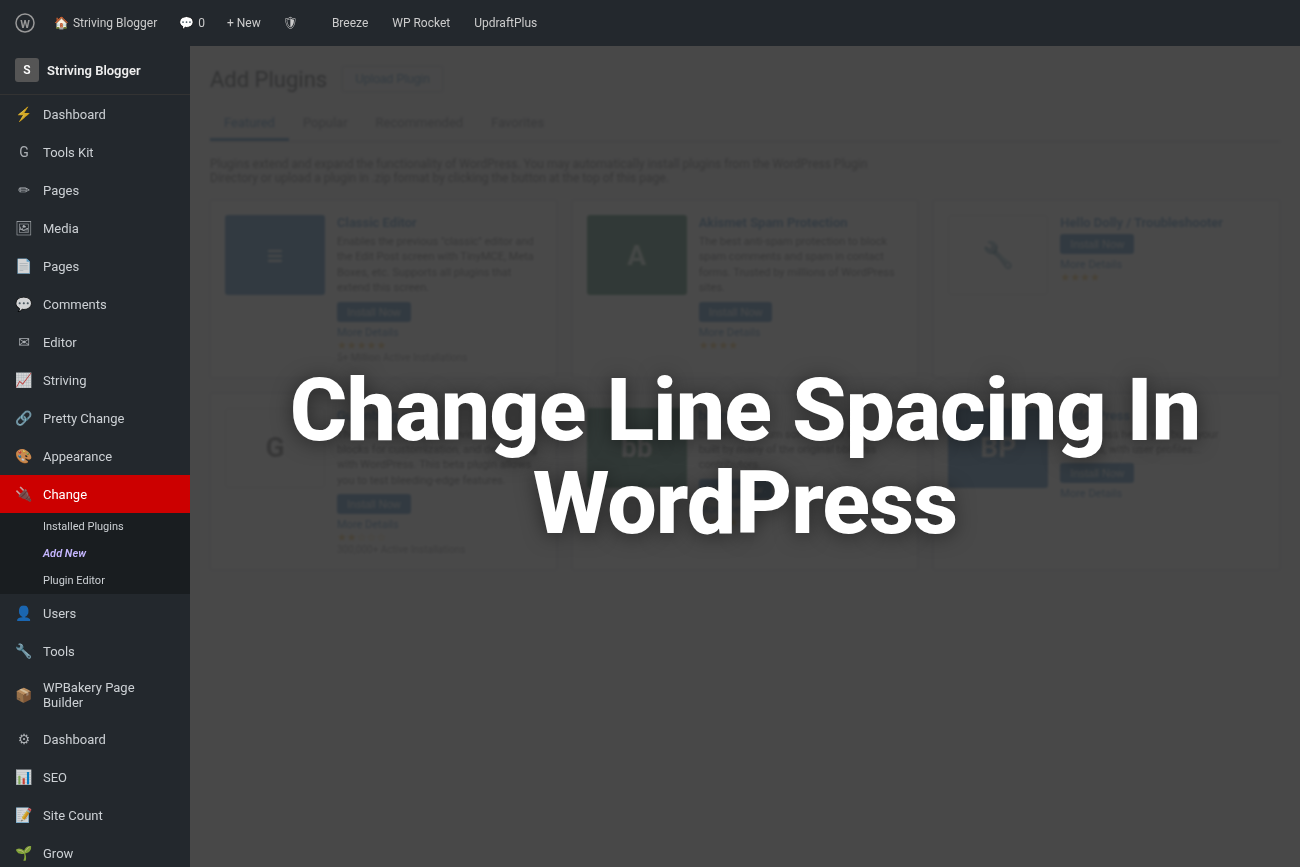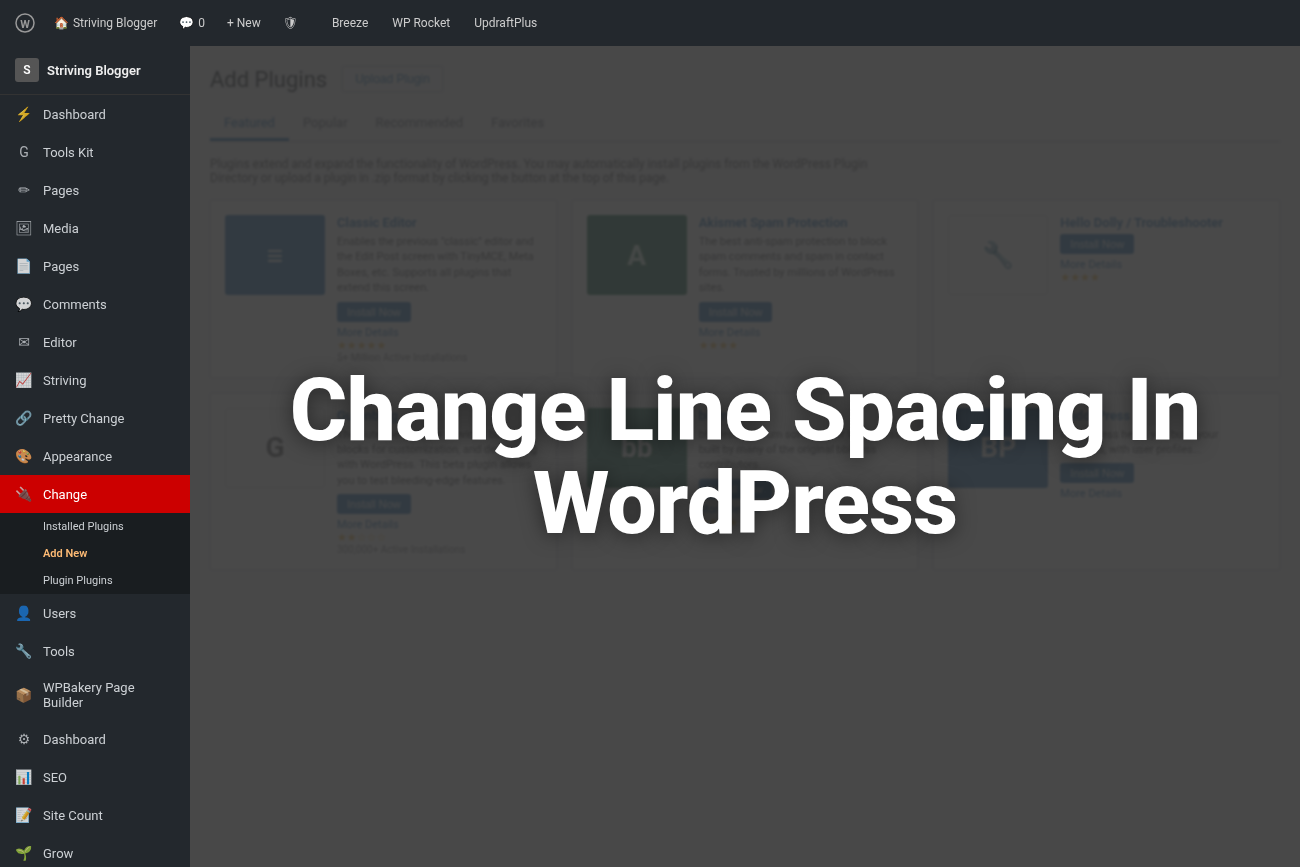--- a/index.html
+++ b/index.html
@@ -96,21 +96,21 @@
       background: #191d20;
     }
     .sidebar-submenu-item {
       display: block;
       padding: 7px 15px 7px 43px;
       color: #ccd0d4;
       font-size: 11px;
       cursor: pointer;
       text-decoration: none;
     }
-    .sidebar-submenu-item.active { color: #fdba74; font-weight: 600; }
+    .sidebar-submenu-item.active { color: #c4b5fd; font-weight: 600; font-style: italic; }
 
     
     #main-content {
       position: absolute;
       top: 46px;
       left: 190px;
       right: 0;
       bottom: 0;
       background: #f0f0f1;
       overflow: hidden;
@@ -317,21 +317,21 @@
     <span class="menu-icon">🎨</span>
     <span>Appearance</span>
   </a>
   <a class="sidebar-menu-item active">
     <span class="menu-icon">🔌</span>
     <span>Change</span>
   </a>
   <div class="sidebar-submenu">
     <a class="sidebar-submenu-item">Installed Plugins</a>
     <a class="sidebar-submenu-item active">Add New</a>
-    <a class="sidebar-submenu-item">Plugin Plugins</a>
+    <a class="sidebar-submenu-item">Plugin Editor</a>
   </div>
   <a class="sidebar-menu-item">
     <span class="menu-icon">👤</span>
     <span>Users</span>
   </a>
   <a class="sidebar-menu-item">
     <span class="menu-icon">🔧</span>
     <span>Tools</span>
   </a>
   <a class="sidebar-menu-item">

